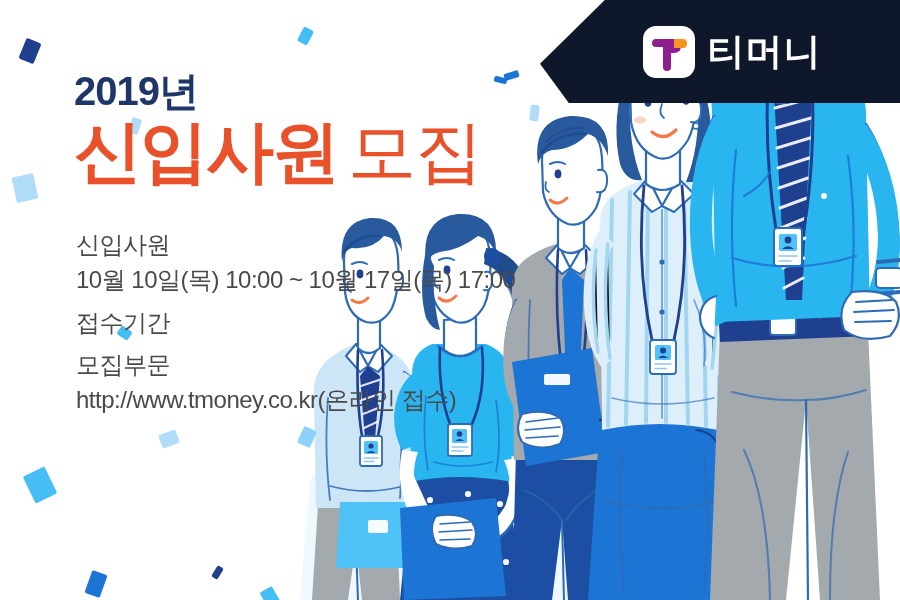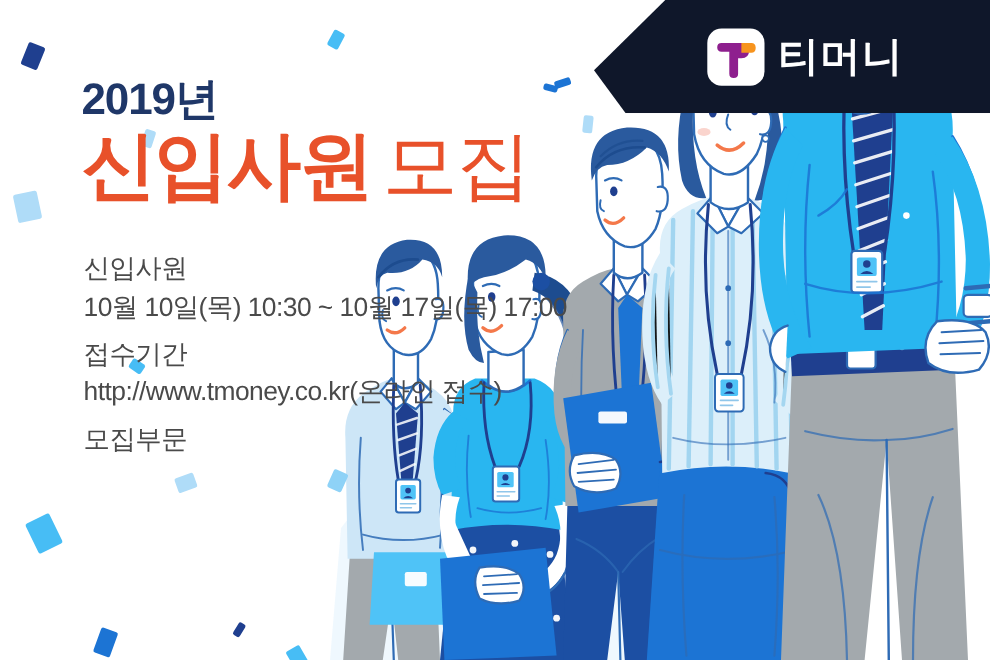--- a/index.html
+++ b/index.html
@@ -530,19 +530,19 @@
 
   <div class="headline-wrap">
     <div class="year-line">2019년</div>
     <div class="main-title">
       <span class="title-bold">신입사원</span><span class="title-light">모집</span>
     </div>
   </div>
 
   <div class="info-block">
     <div class="info-line label">신입사원</div>
-    <div class="info-line">10월 10일(목) 10:30 ~ 10월 17일(목) 17:00</div>
+    <div class="info-line">10월 10일(목) 10:00 ~ 10월 17일(목) 17:00</div>
     <div class="info-line label gap">접수기간</div>
+    <div class="info-line label gap">모집부문</div>
     <div class="info-line">http://www.tmoney.co.kr(온라인 접수)</div>
-    <div class="info-line label gap">모집부문</div>
   </div>
 
 </div>
 
 </body></html>

